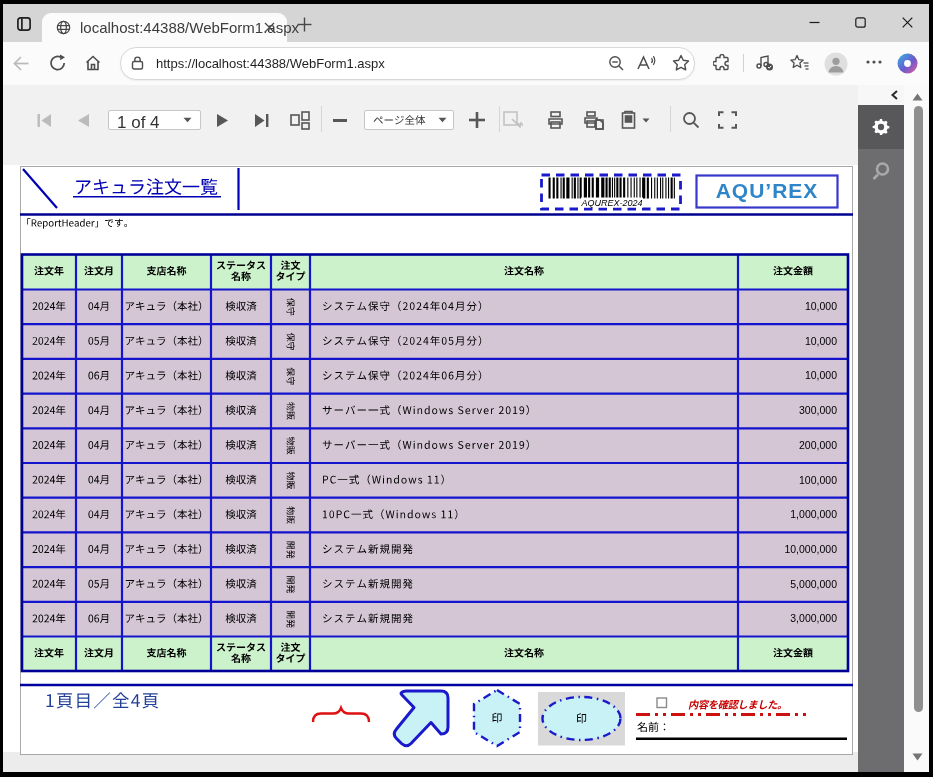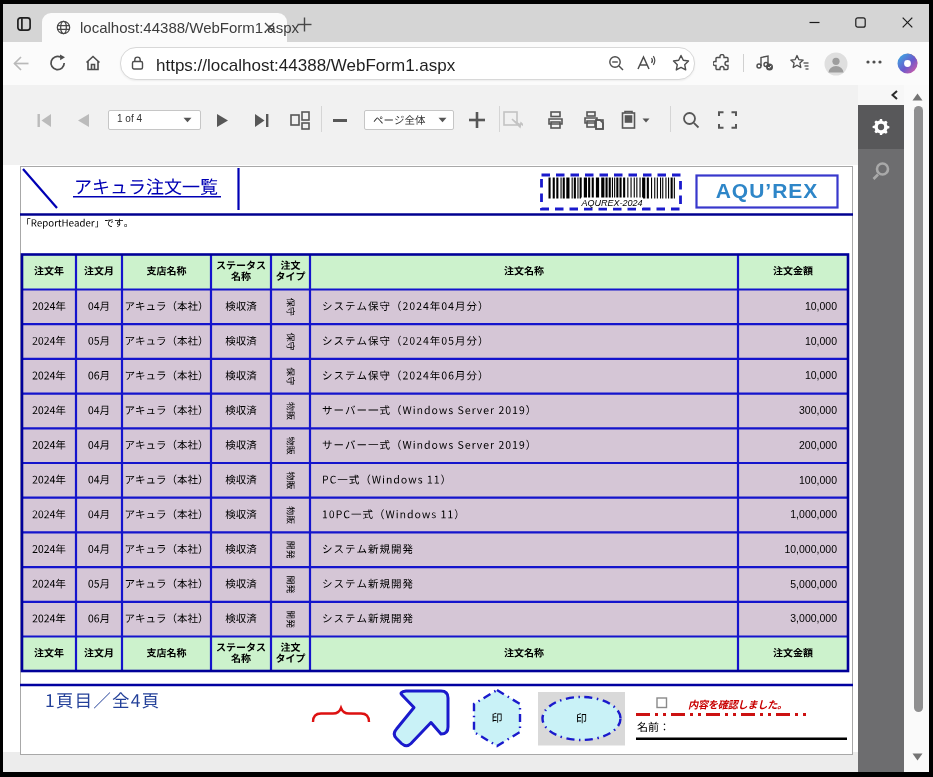--- a/index.html
+++ b/index.html
@@ -3,21 +3,21 @@
 <style>
 html,body{margin:0;padding:0}
 body{width:933px;height:777px;position:relative;background:#000;font-family:"Liberation Sans",sans-serif;overflow:hidden}
 .abs{position:absolute}
 #win{position:absolute;left:3px;top:4px;width:926px;height:768px;background:#fff;overflow:hidden}
 #tabstrip{position:absolute;left:0;top:0;width:100%;height:38px;background:#d5d5d5}
 #tab{position:absolute;left:39px;top:9px;width:245px;height:29px;background:#fbfbfb;border-radius:9px 9px 0 0}
 #tabtitle{position:absolute;left:38px;top:6px;font-size:15px;color:#3c3c3c;white-space:nowrap}
 #navbar{position:absolute;left:0;top:38px;width:100%;height:43px;background:#fbfbfb}
 #pill{position:absolute;left:117px;top:5px;width:573px;height:31px;background:#fff;border:1px solid #d8d8d8;border-radius:16px;box-shadow:0 1px 2px rgba(0,0,0,.06)}
-#url{position:absolute;left:35px;top:8px;font-size:17px;color:#1f1f1f;white-space:nowrap}
+#url{position:absolute;left:35px;top:8px;font-size:13px;color:#1f1f1f;white-space:nowrap}
 #viewerbar{position:absolute;left:0;top:81px;width:901px;height:80px;background:#f1f1f1}
 #content{position:absolute;left:0;top:161px;width:855px;height:607px;background:#fff}
 #botstrip{position:absolute;left:0;top:748px;width:855px;height:20px;background:#ececec}
 #sidepanel{position:absolute;left:855px;top:101px;width:46px;height:667px;background:#6d6d6f}
 #sideset{position:absolute;left:855px;top:101px;width:46px;height:44px;background:#58585a}
 #sidetop{position:absolute;left:855px;top:81px;width:46px;height:20px;background:#f7f7f7}
 #scroll{position:absolute;left:901px;top:81px;width:25px;height:687px;background:#fafafa}
 #thumb{position:absolute;left:10px;top:21px;width:9px;height:606px;background:#8f8f90;border-radius:5px}
 .ico{position:absolute}
 text{font-family:"Liberation Sans",sans-serif}
@@ -162,21 +162,21 @@
     <svg class="ico" style="left:33px;top:27px" width="17" height="17" viewBox="0 0 17 17">
         <g fill="#bbbbbb">
           <rect x="1.5" y="2" width="2.4" height="13"></rect>
           <path d="M15,2 L15,15 L5.5,8.5 Z"></path>
         </g>
       </svg>
     <svg class="ico" style="left:73px;top:27px" width="15" height="17" viewBox="0 0 15 17">
         <path d="M13,2 L13,15 L2,8.5 Z" fill="#bbbbbb"></path>
       </svg>
     <div class="abs" style="left:105px;top:25px;width:91px;height:18px;background:#fff;border:1px solid #c6c6c6;border-radius:2px"></div>
-    <div class="abs" style="left:114px;top:28px;font-size:10px;color:#333">1 of 4</div>
+    <div class="abs" style="left:114px;top:28px;font-size:17px;color:#333">1 of 4</div>
     <svg class="ico" style="left:180px;top:32px" width="9" height="6" viewBox="0 0 9 6">
         <path d="M0.5,0.8 L4.5,5.2 L8.5,0.8 Z" fill="#555"></path>
       </svg>
     <svg class="ico" style="left:212px;top:27px" width="15" height="17" viewBox="0 0 15 17">
         <path d="M2,2 L2,15 L13,8.5 Z" fill="#575757"></path>
       </svg>
     <svg class="ico" style="left:250px;top:27px" width="17" height="17" viewBox="0 0 17 17">
         <g fill="#575757">
           <path d="M2,2 L2,15 L11.5,8.5 Z"></path>
           <rect x="13" y="2" width="2.4" height="13"></rect>

